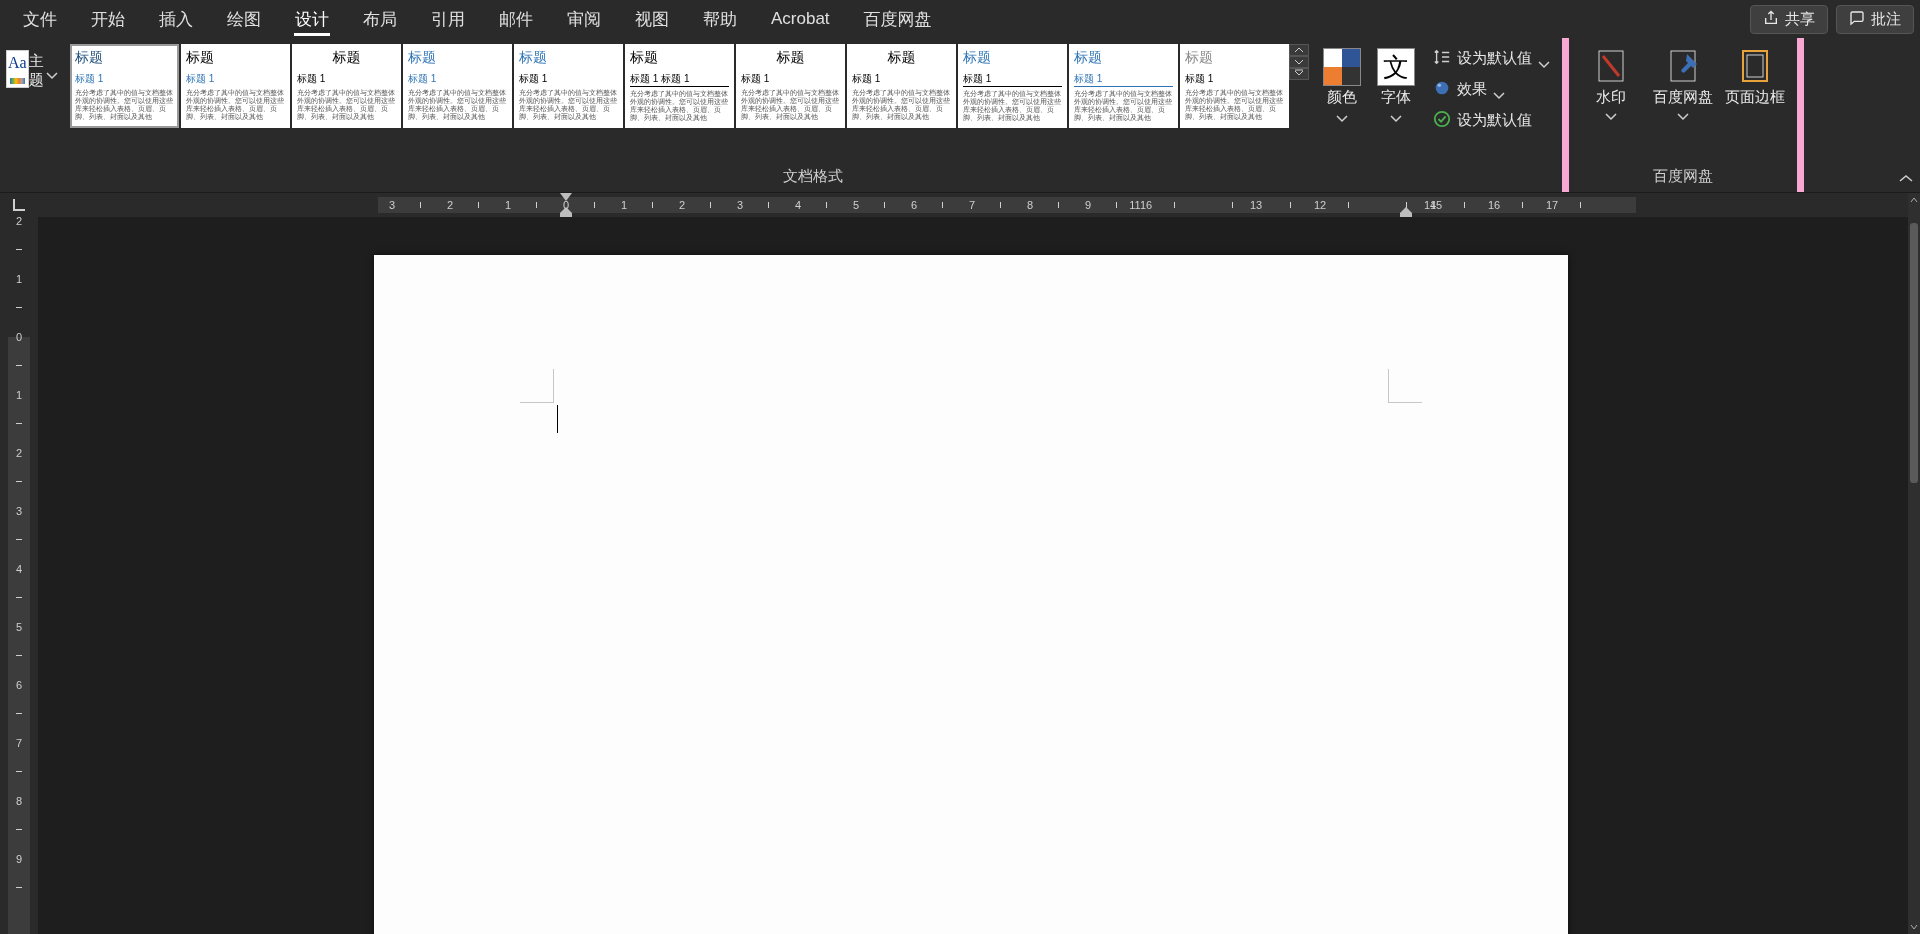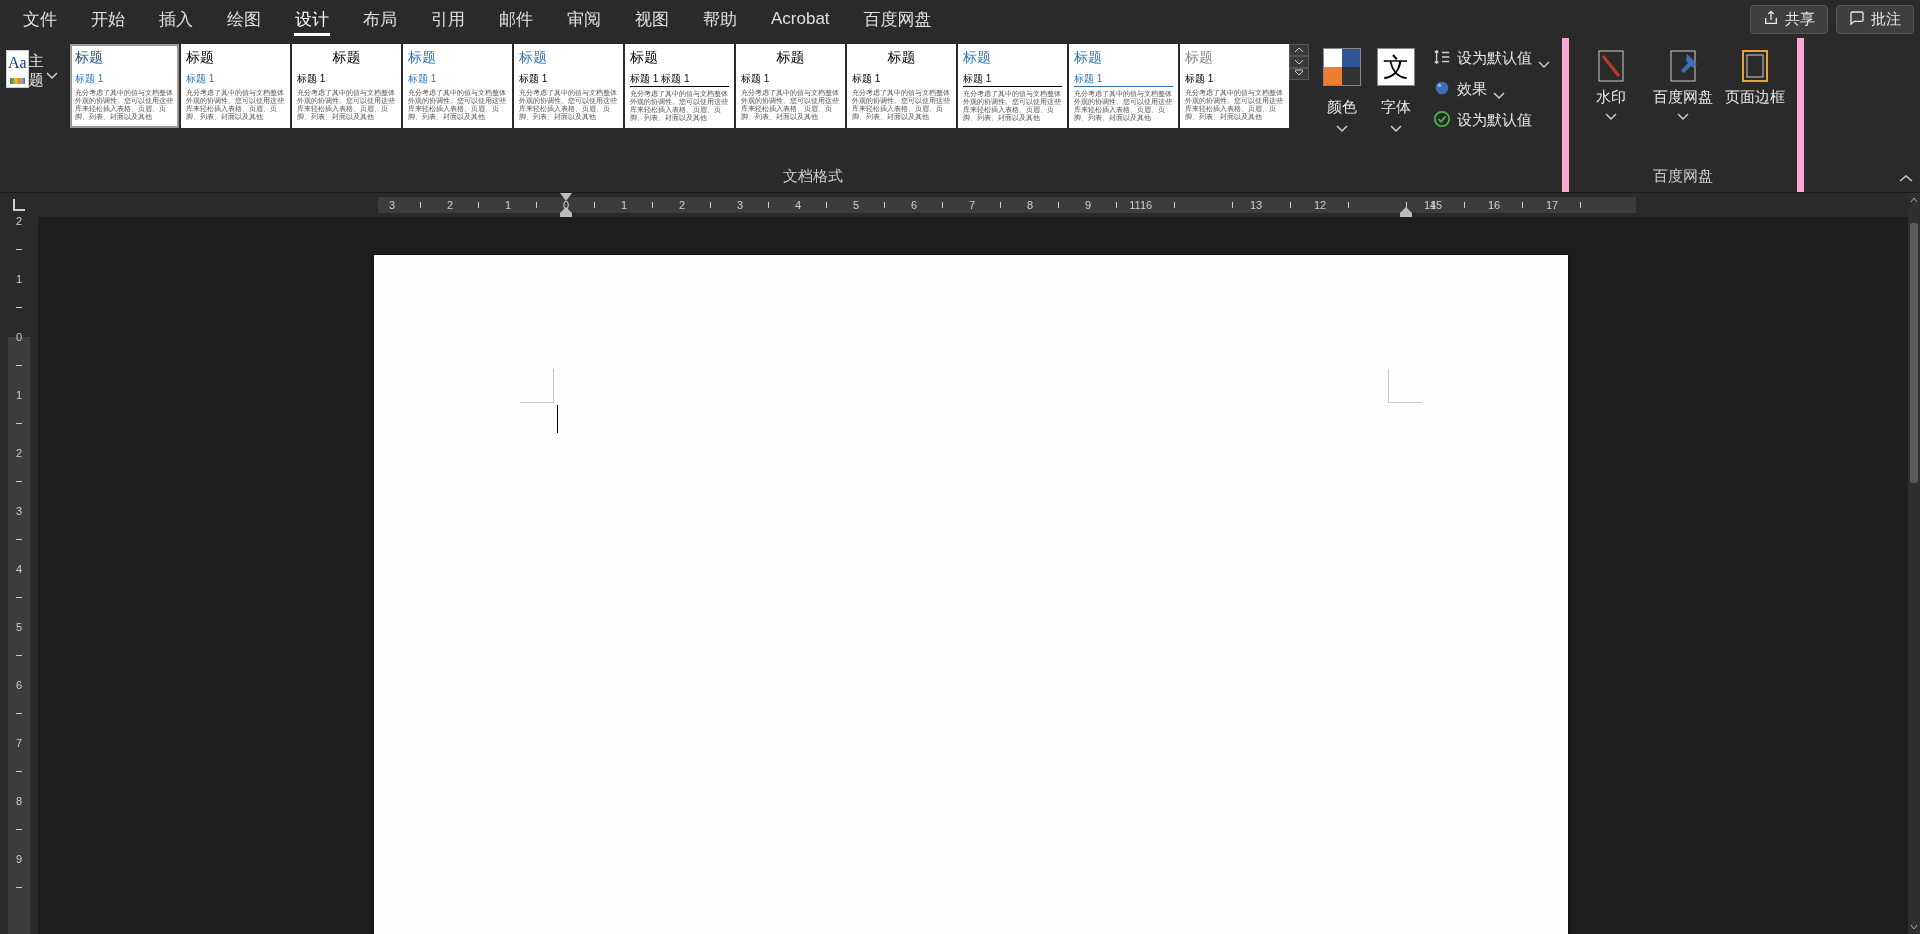--- a/index.html
+++ b/index.html
@@ -168,21 +168,21 @@
 
 .big-btn {
   display: flex;
   flex-direction: column;
   align-items: center;
   width: 50px;
   margin: 0 2px;
   cursor: pointer;
   padding-top: 4px;
 }
-.big-btn-label { font-size: 15px; color: #eaeaea; margin-top: 12px; }
+.big-btn-label { font-size: 15px; color: #eaeaea; margin-top: 2px; }
 .big-btn .chev { margin-top: 2px; }
 
 .color-swatch {
   width: 38px; height: 38px;
   display: grid;
   grid-template-columns: 1fr 1fr;
   grid-template-rows: 1fr 1fr;
   border: 1px solid #888;
 }
 .color-swatch div:nth-child(1){background:#ffffff;}

